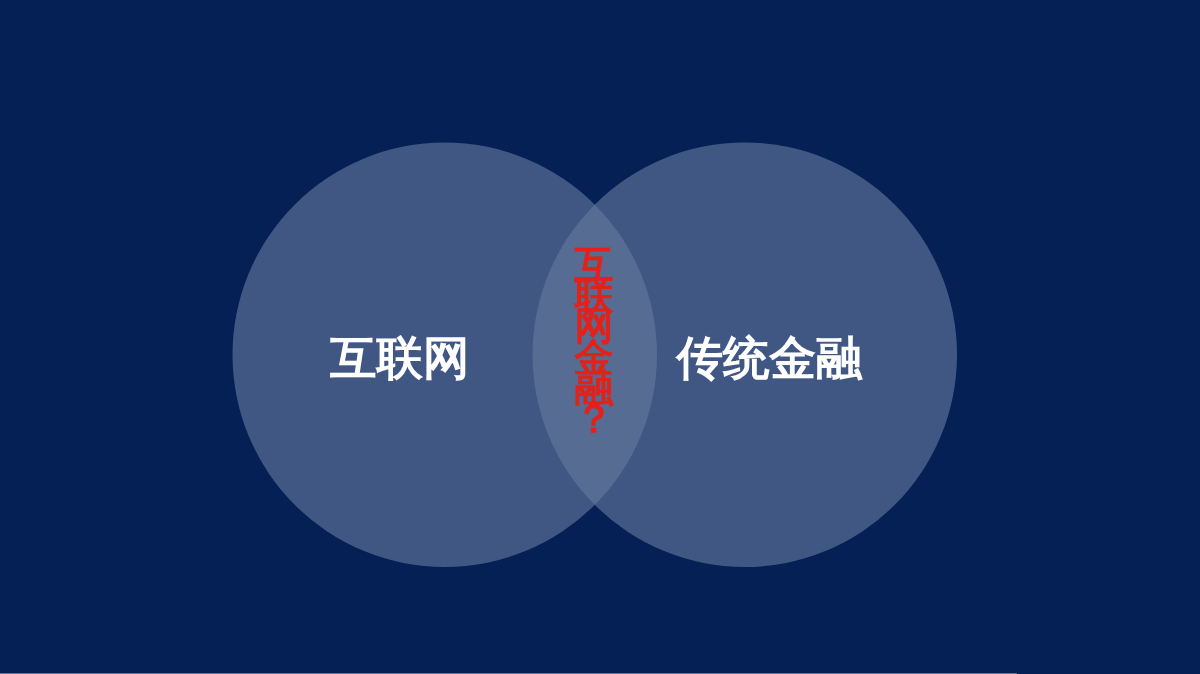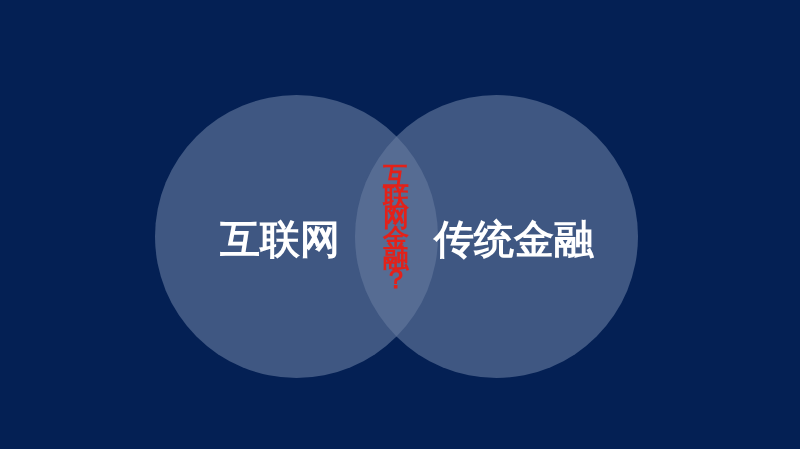--- a/index.html
+++ b/index.html
@@ -45,29 +45,29 @@
     border-radius: 50%;
     background: #64799e;
     opacity: 0.62;
   }
   #circle-left  { left: 155px; }
   #circle-right { left: 355px; }
 
   .circle-label {
     position: absolute;
     top: 219px;
-    font-size: 40px;
+    font-size: 31px;
     line-height: 40px;
     font-weight: bold;
     color: #ffffff;
     white-space: nowrap;
     letter-spacing: 0px;
   }
   #label-left  { left: 220px; }
-  #label-right { left: 434px; }
+  #label-right { left: 451px; }
 
   #overlap-label {
     position: absolute;
     left: 380px;
     top: 166px;
     width: 32px;
     font-size: 26px;
     line-height: 20.5px;
     font-weight: bold;
     color: #e32119;

